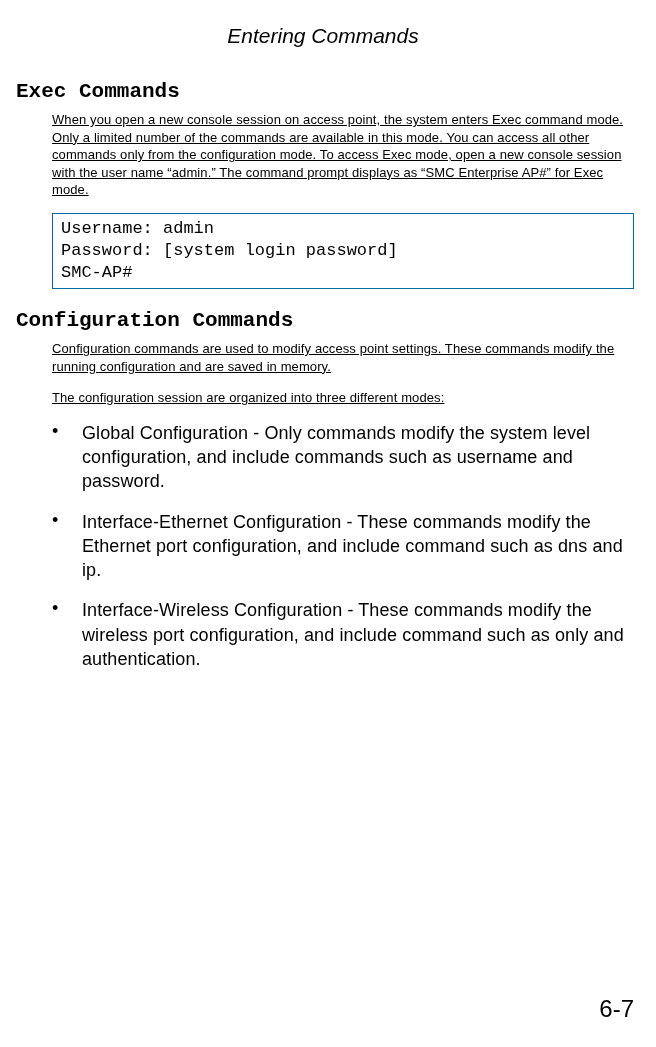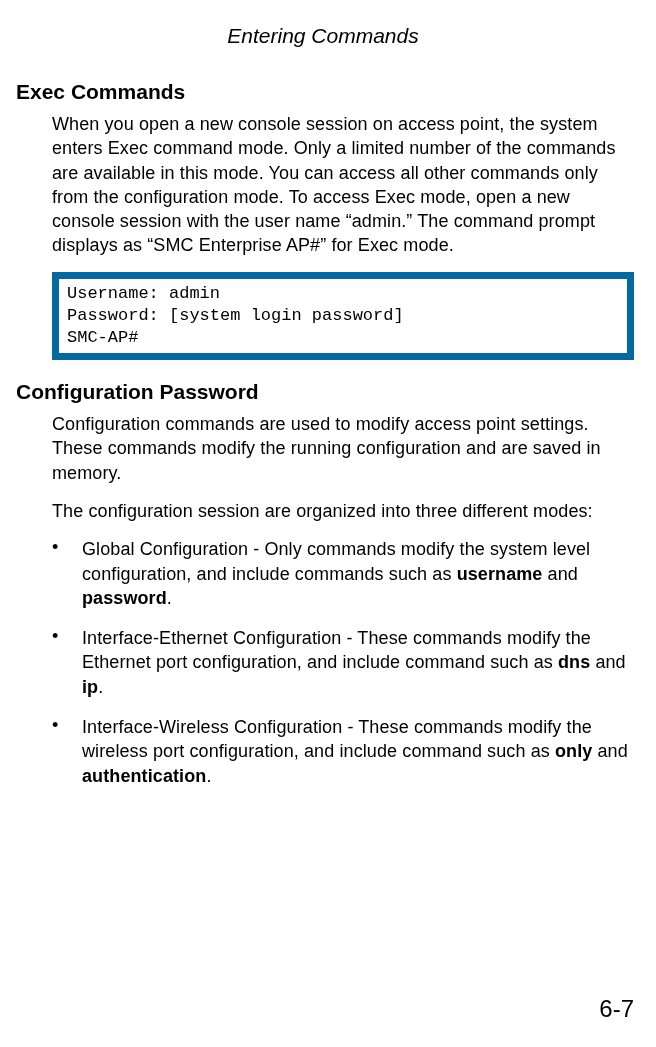--- a/index.html
+++ b/index.html
@@ -19,33 +19,34 @@
       text-align: center;
       font-style: italic;
       font-size: 21px;
       font-family: Arial, Helvetica, sans-serif;
       margin-bottom: 32px;
       padding-right: 8px;
     }
     .section-heading {
       font-size: 21px;
       font-weight: bold;
-      font-family: Liberation Sans, sans-serif;
+      font-family: Liberation Mono, monospace;
       margin-bottom: 8px;
     }
     .body-text {
-      font-size: 18px;
+      font-size: 13px;
       line-height: 1.35;
       margin-left: 36px;
       margin-right: 4px;
       margin-bottom: 14px;
       letter-spacing: 0.1px;
+      text-decoration: underline;
     }
     .code-box {
-      border: 7px solid #0369a1;
+      border: 1px solid #0369a1;
       margin-left: 36px;
       margin-right: 4px;
       margin-bottom: 20px;
       padding: 4px 8px;
       font-family: "Courier New", Courier, monospace;
       font-size: 17px;
       line-height: 1.3;
       white-space: pre;
     }
     .bullet-list {
@@ -61,21 +62,21 @@
       flex: 0 0 30px;
       font-size: 18px;
     }
     .bullet-text {
       flex: 1;
       font-size: 18px;
       line-height: 1.35;
       letter-spacing: 0.1px;
     }
     .bold {
-      font-weight: bold;
+      font-weight: normal;
     }
     .page-number {
       position: absolute;
       bottom: 24px;
       right: 22px;
       font-size: 24px;
       font-family: Arial, Helvetica, sans-serif;
       margin-left: 41px;
     }
   </style>
@@ -83,21 +84,21 @@
 <body>
 
 <div class="header-title">Entering Commands</div>
 
 <div class="section-heading">Exec Commands</div>
 <div class="body-text">When you open a new console session on access point, the system enters Exec command mode. Only a limited number of the commands are available in this mode. You can access all other commands only from the configuration mode. To access Exec mode, open a new console session with the user name “admin.” The command prompt displays as “SMC Enterprise AP#” for Exec mode.</div>
 <div class="code-box">Username: admin
 Password: [system login password]
 SMC-AP#</div>
 
-<div class="section-heading">Configuration Password</div>
+<div class="section-heading">Configuration Commands</div>
 <div class="body-text">Configuration commands are used to modify access point settings. These commands modify the running configuration and are saved in memory.</div>
 <div class="body-text">The configuration session are organized into three different modes:</div>
 
 <ul class="bullet-list">
   <li class="bullet-item">
     <span class="bullet-mark">•</span>
     <span class="bullet-text"><span>Global Configuration - Only commands modify the system level configuration, and include commands such as </span><span class="bold">username</span><span> and </span><span class="bold">password</span><span>.</span></span>
   </li>
   <li class="bullet-item">
     <span class="bullet-mark">•</span>

